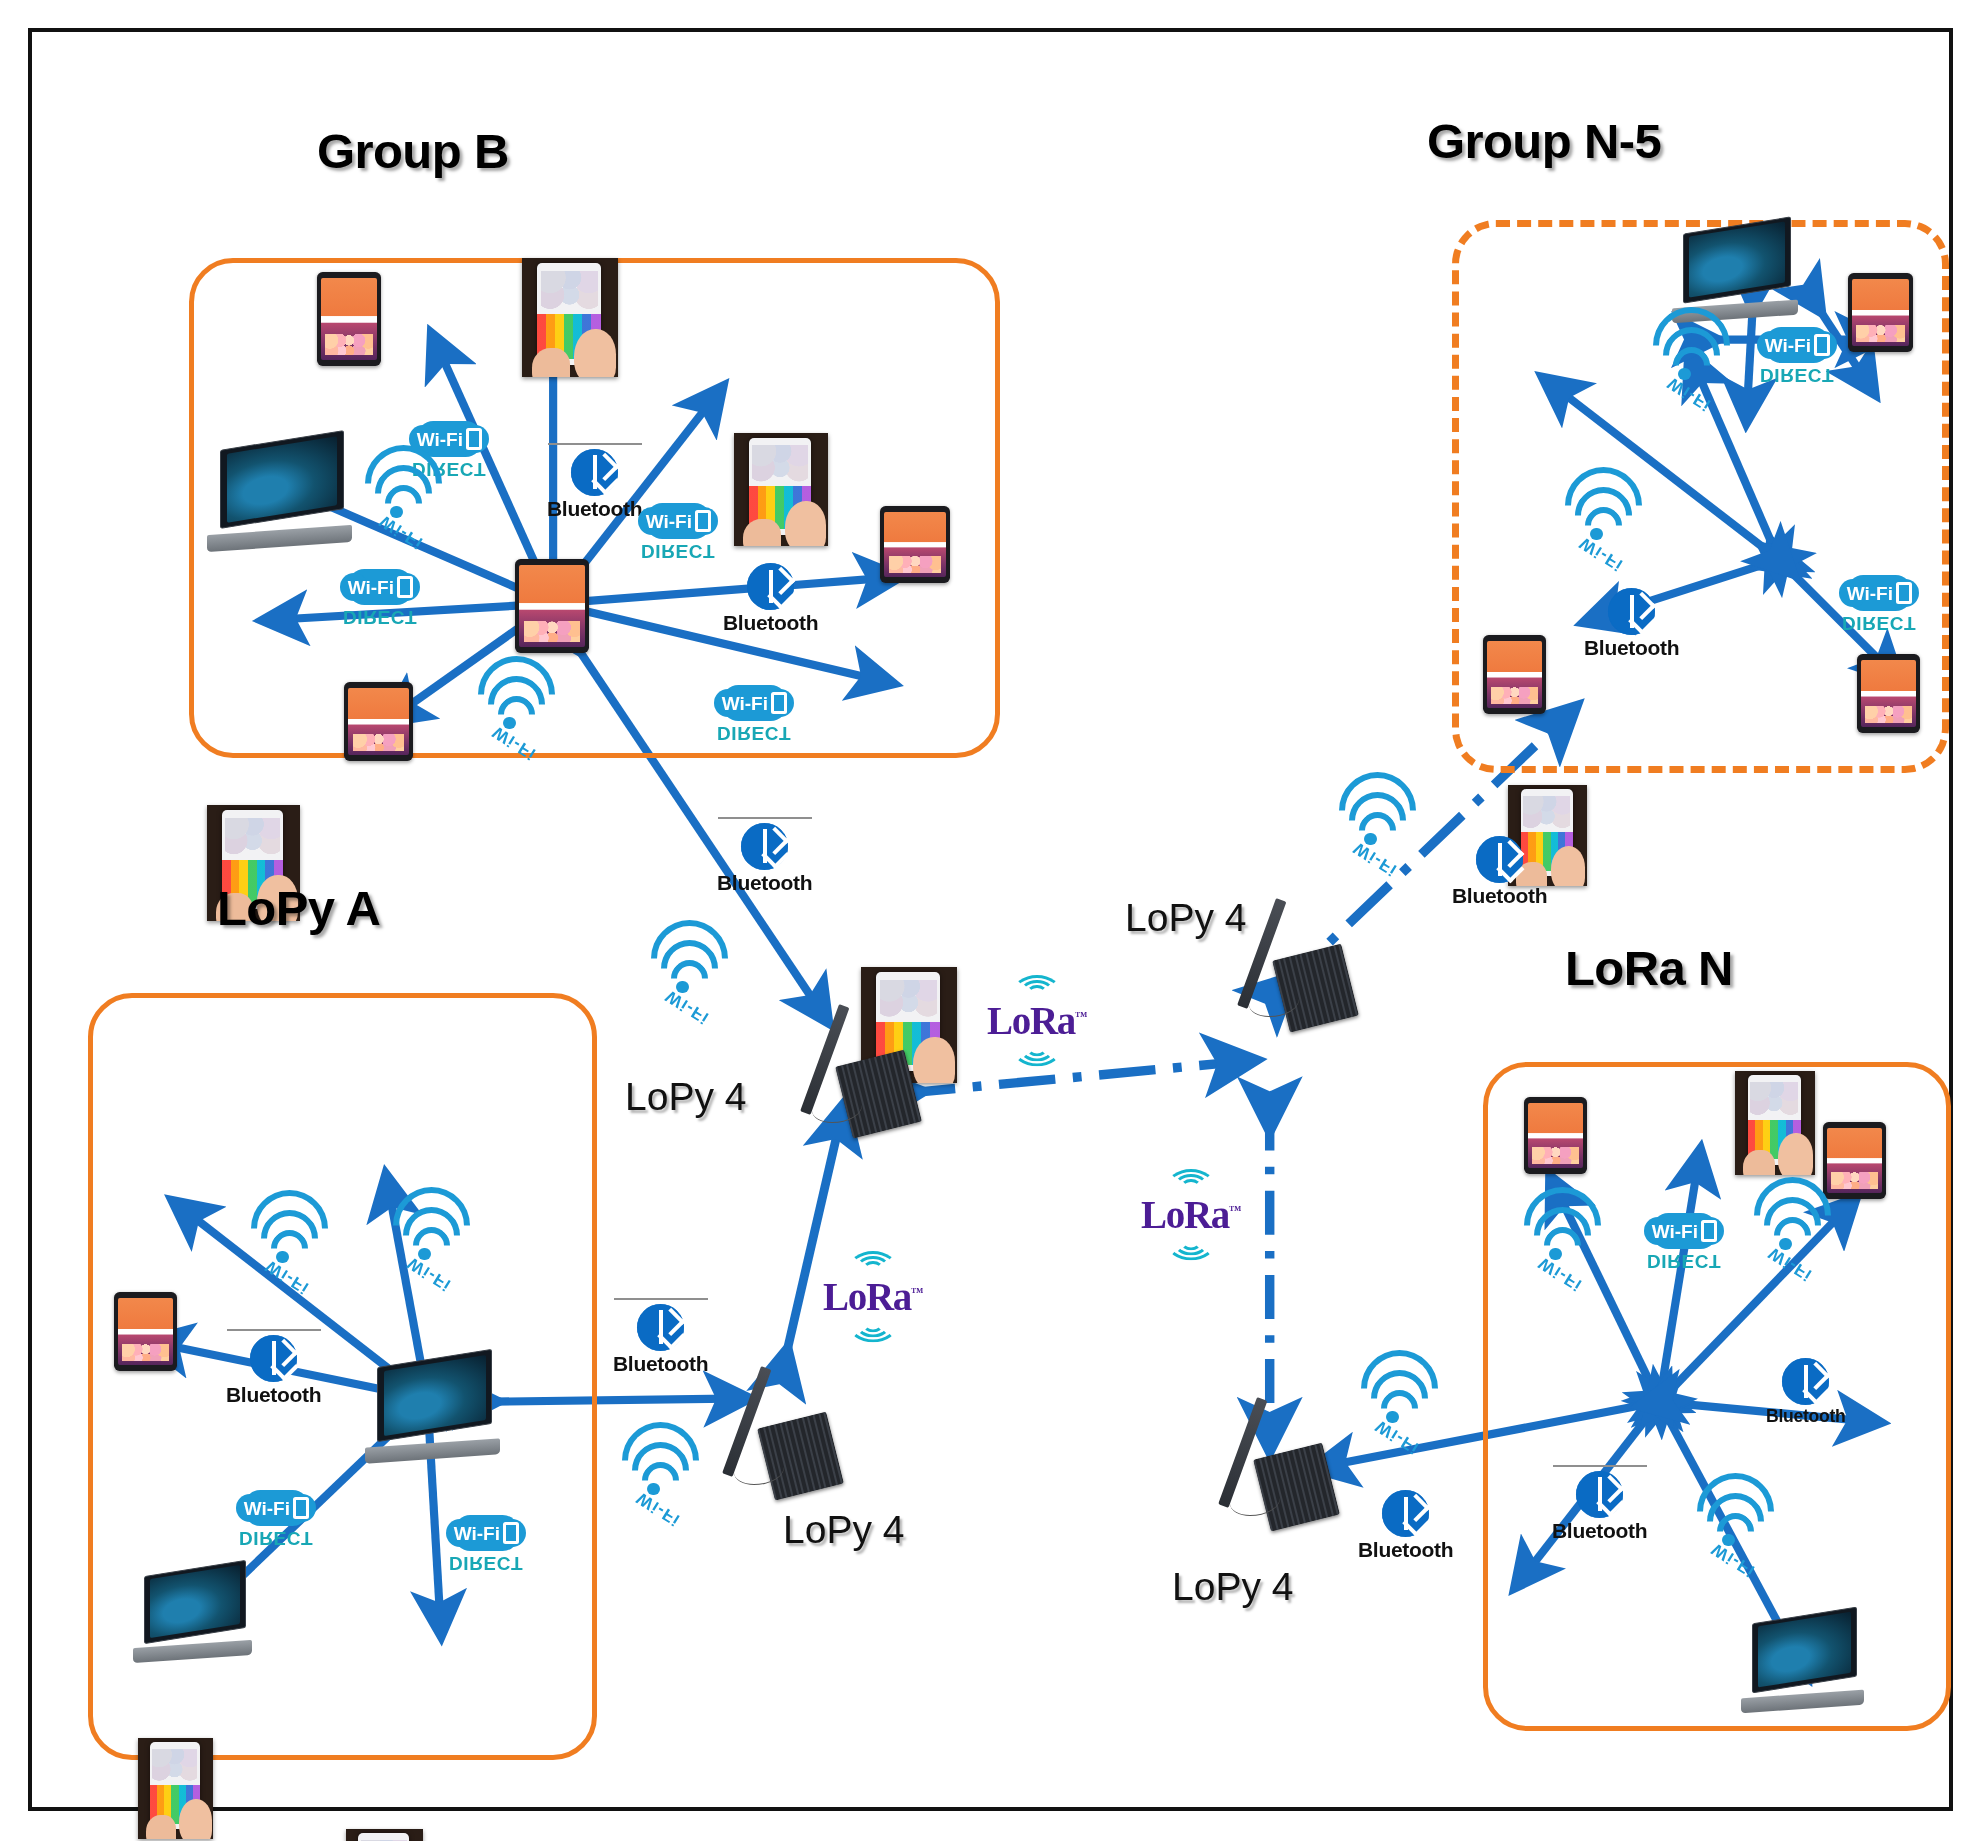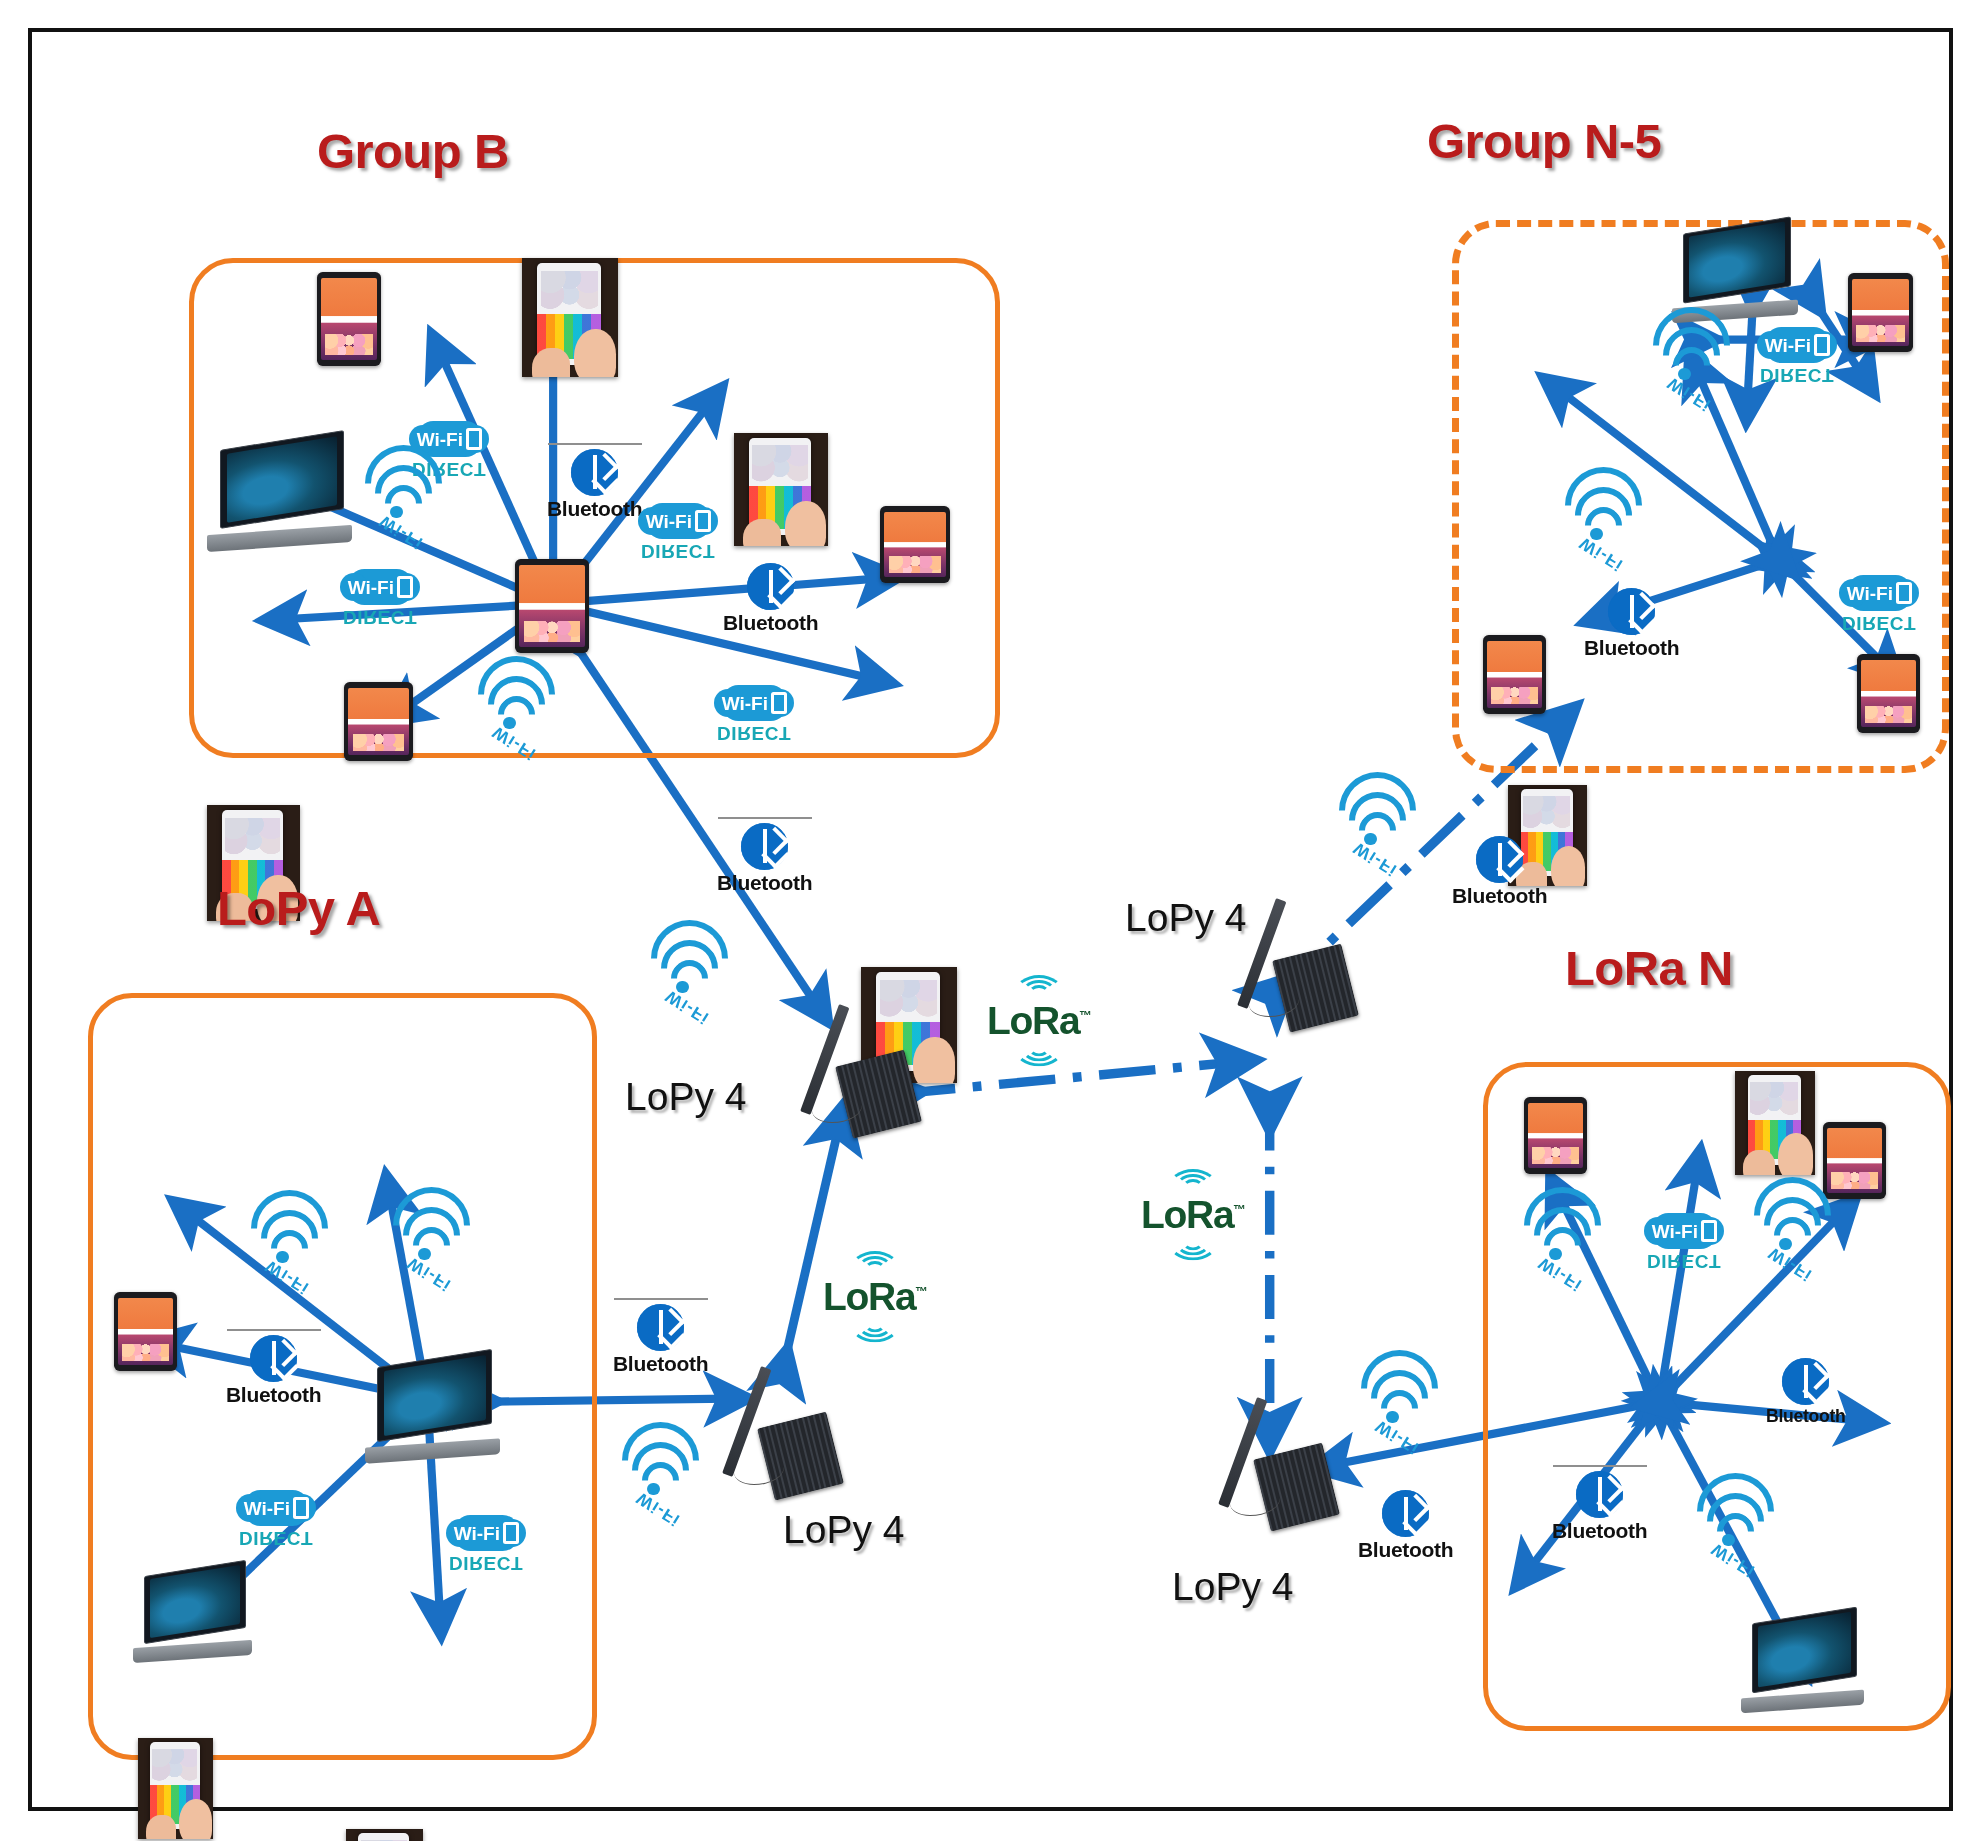--- a/index.html
+++ b/index.html
@@ -2,21 +2,21 @@
 <html style="font-size:10px"><head>
 <meta charset="utf-8">
 <style>
   html,body{margin:0;padding:0;background:#fff;}
   body{width:1985px;height:1842px;font-family:"Liberation Sans",sans-serif;overflow:hidden;}
   #canvas{position:relative;width:1985px;height:1842px;background:#fff;}
   #frame{position:absolute;left:28px;top:28px;width:1925px;height:1783px;border:4.4px solid #111;box-sizing:border-box;}
 
   .group-box{position:absolute;border:5.7px solid #F07D21;border-radius:44px;box-sizing:border-box;background:transparent;}
   .group-box.dashed{border-style:dashed;border-width:7.5px;}
-  .group-title{position:absolute;font-size:49px;font-weight:700;color:#b91c1c;white-space:nowrap;
+  .group-title{position:absolute;font-size:49px;font-weight:700;color:#000000;white-space:nowrap;
       text-shadow:3.1px 3.1px 3.1px rgba(0,0,0,.35);letter-spacing:-0.6px;font-family:"Liberation Sans",sans-serif;}
 
   
   .dev{position:absolute;}
   
   .tab{background:#1b1b1f;border-radius:5.7px;box-shadow:0 1.9px 3.8px rgba(0,0,0,.35);padding:5.7px 3.8px;box-sizing:border-box;}
   .tab .scr{width:100%;height:100%;border-radius:1.9px;
       background:linear-gradient(180deg,#f2884b 0%,#ef7a3f 46%,#ffffff 47%,#ffffff 54%,#b8486f 55%,#7e3467 80%,#55255b 100%);
       position:relative;overflow:hidden;}
   .tab .scr:after{content:"";position:absolute;left:8%;right:8%;bottom:6%;height:26%;
@@ -93,22 +93,22 @@
   .wifi .arcs{position:relative;width:74px;height:60px;margin:0 auto;}
   .wifi .arcs i{position:absolute;left:0;bottom:0;border:6.3px solid transparent;border-top-color:#1C9AD6;border-left-color:#1C9AD6;
       border-radius:50%;transform:rotate(45deg);}
   .wifi .arcs i:nth-child(1){width:65px;height:65px;opacity:1;}
   .wifi .arcs i:nth-child(2){width:45px;height:45px;left:10px;bottom:0;}
   .wifi .arcs i:nth-child(3){width:25px;height:25px;left:20px;bottom:0;}
   .wifi .arcs b{position:absolute;left:25px;bottom:3.8px;width:12.6px;height:12.6px;border-radius:50%;background:#1C9AD6;}
   .wifi .word{color:#1C9AD6;font-weight:800;font-size:17px;letter-spacing:1.3px;transform:scaleY(-1) rotate(-32deg);
       font-family:"Liberation Sans",sans-serif;}
 
-  .lora .tx{font-size:39px;font-weight:800;color:#14532d;letter-spacing:-1.3px;line-height:.95;
-      font-family:Liberation Sans, sans-serif;}
+  .lora .tx{font-size:39px;font-weight:800;color:#4c1d95;letter-spacing:-1.3px;line-height:.95;
+      font-family:Liberation Serif, serif;}
   .lora .sup{font-size:12.6px;vertical-align:super;font-weight:700;}
   .lora .wv{position:relative;height:21.4px;width:50px;margin:0 auto;}
   .lora .wv u{position:absolute;left:50%;transform:translateX(-50%);border:3.8px solid transparent;border-top-color:#14B5CE;border-radius:50%;}
   .lora .wv u:nth-child(1){width:44px;height:31px;bottom:-10px;}
   .lora .wv u:nth-child(2){width:29px;height:21.4px;bottom:-5px;}
   .lora .wv u:nth-child(3){width:15px;height:11.3px;bottom:0px;}
   .lora .wv.down{transform:scaleY(-1);}
 
   .lopy-label{position:absolute;font-size:39px;font-weight:400;color:#111;white-space:nowrap;
       text-shadow:2.5px 2.5px 2.5px rgba(0,0,0,.3);font-family:"Liberation Sans",sans-serif;}

